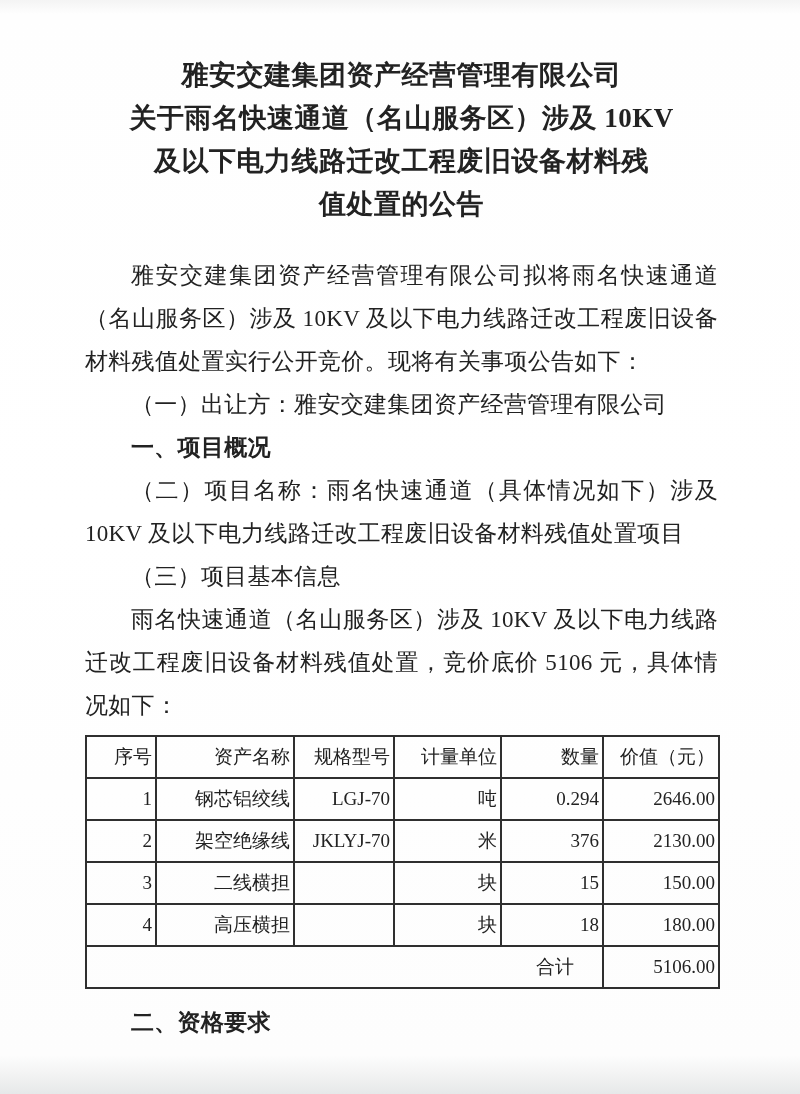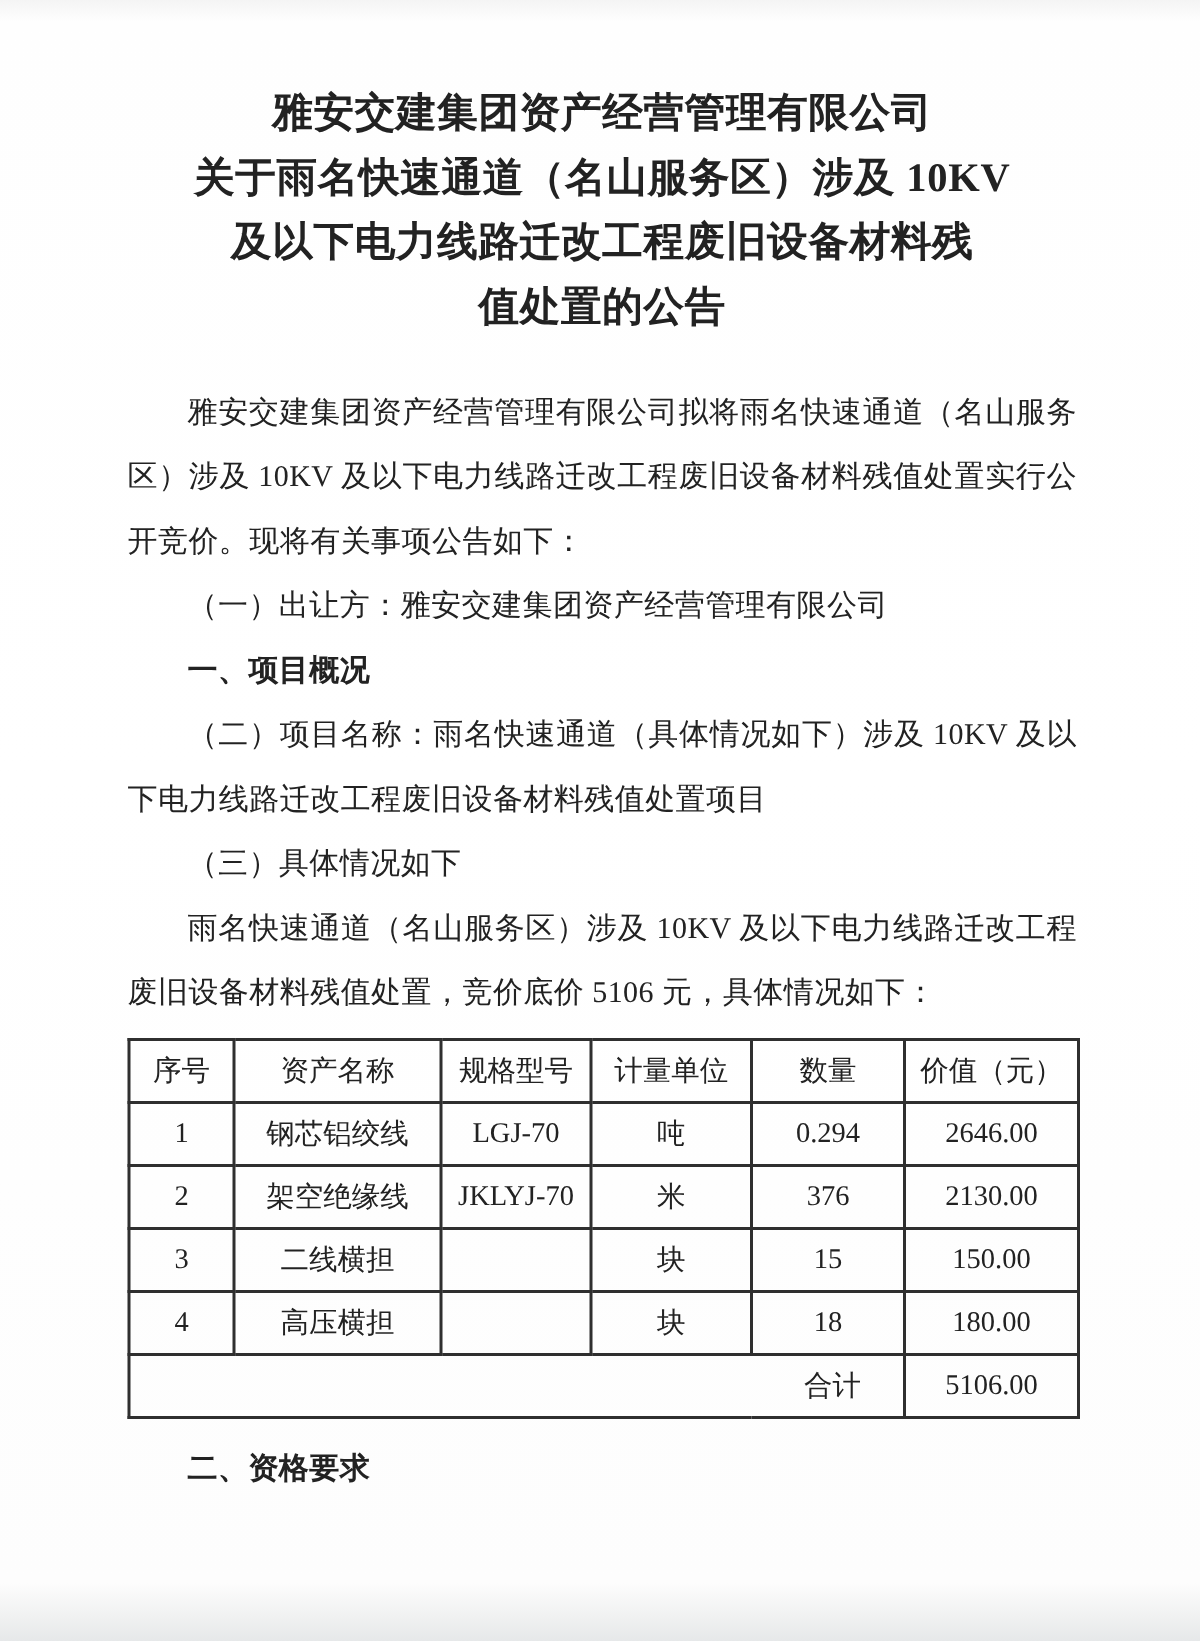--- a/index.html
+++ b/index.html
@@ -28,40 +28,40 @@
   }
   .title-line {
     font-size: 27px;
     font-weight: 700;
     line-height: 43px;
     text-align: center;
     white-space: nowrap;
     letter-spacing: 0.5px;
   }
   .para {
-    font-size: 20px;
+    font-size: 23px;
     line-height: 43px;
     text-align: justify;
     text-indent: 2em;
     margin: 0;
     letter-spacing: 0.3px;
   }
   .heading {
     font-weight: 700;
   }
   .asset-table {
     border-collapse: collapse;
     table-layout: fixed;
     width: 633px;
     margin: 8px 0 0 0;
   }
   .asset-table th,
   .asset-table td {
     border: 2px solid #2f2f2f;
-    text-align: center;
+    text-align: right;
     vertical-align: middle;
     font-size: 19px;
     font-weight: 400;
     height: 40px;
     padding: 0 3px;
     overflow: hidden;
     white-space: nowrap;
   }
   .asset-table .total-label-cell {
     text-align: right;
@@ -82,21 +82,21 @@
     <div class="title-line">及以下电力线路迁改工程废旧设备材料残</div>
     <div class="title-line">值处置的公告</div>
   </div>
 
   <p class="para">雅安交建集团资产经营管理有限公司拟将雨名快速通道（名山服务区）涉及 10KV 及以下电力线路迁改工程废旧设备材料残值处置实行公开竞价。现将有关事项公告如下：</p>
 
   <p class="para">（一）出让方：雅安交建集团资产经营管理有限公司</p>
 
   <p class="para heading">一、项目概况</p>
   <p class="para">（二）项目名称：雨名快速通道（具体情况如下）涉及 10KV 及以下电力线路迁改工程废旧设备材料残值处置项目</p>
-  <p class="para">（三）具体情况如下</p>
+  <p class="para">（三）项目基本信息</p>
 
   <p class="para">雨名快速通道（名山服务区）涉及 10KV 及以下电力线路迁改工程废旧设备材料残值处置，竞价底价 5106 元，具体情况如下：</p>
 
   <table class="asset-table">
     <colgroup>
       <col style="width:70px">
       <col style="width:138px">
       <col style="width:100px">
       <col style="width:107px">
       <col style="width:102px">

